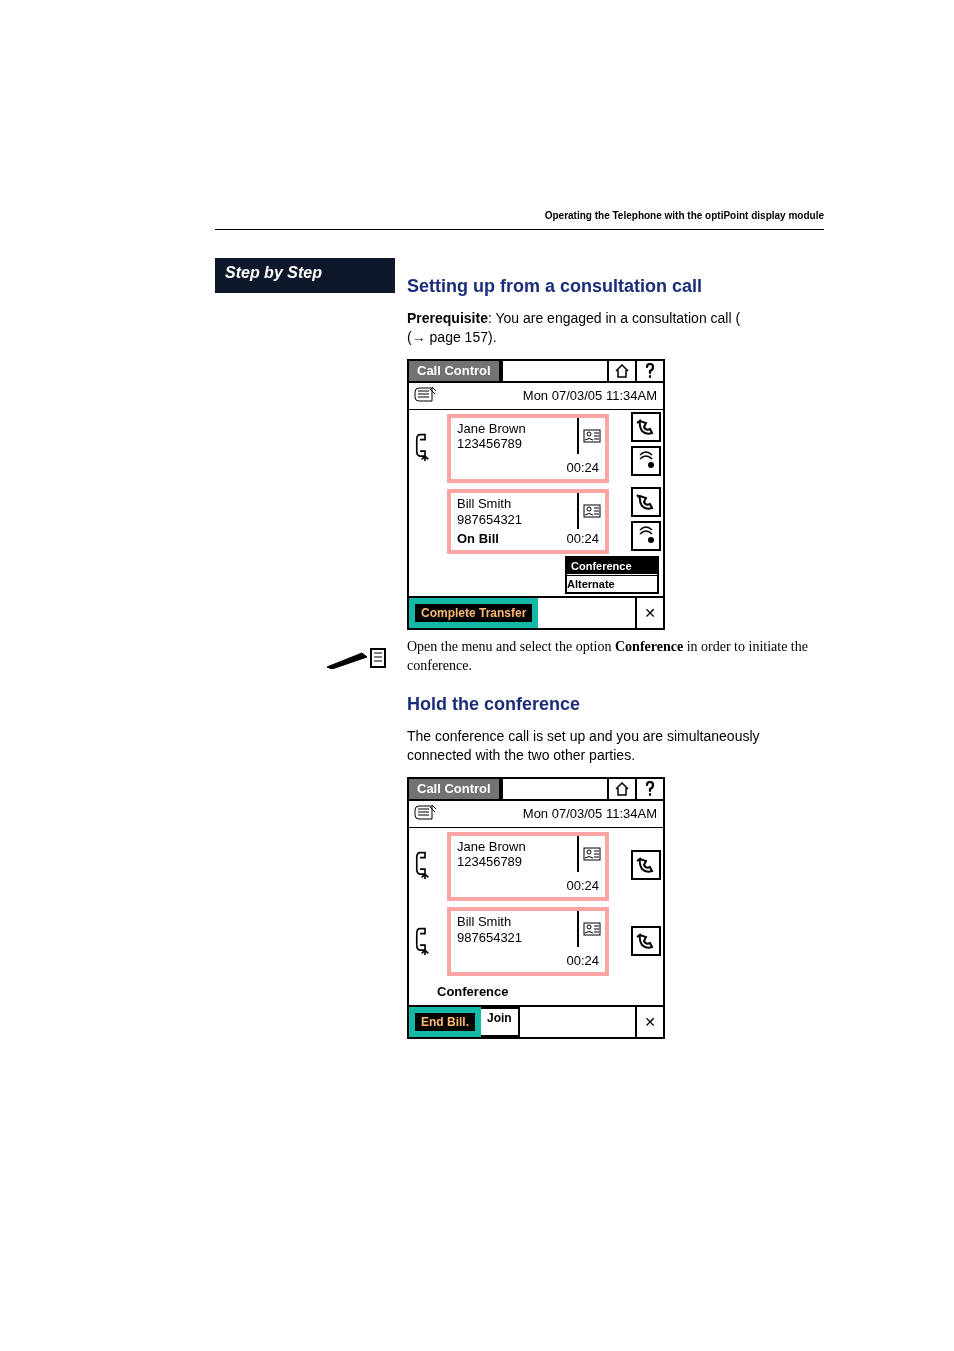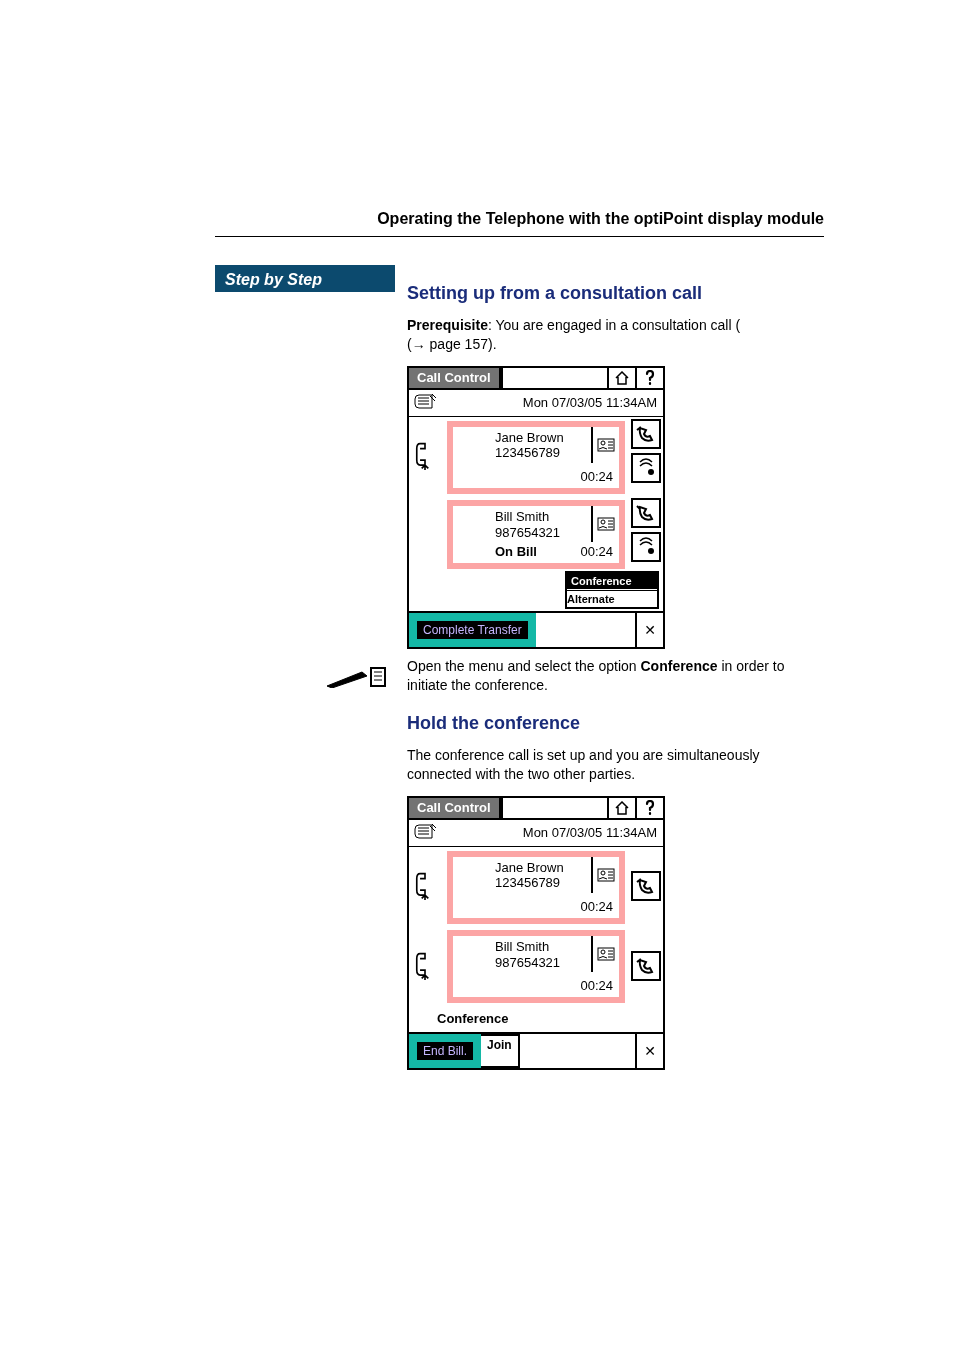--- a/index.html
+++ b/index.html
@@ -13,41 +13,41 @@
     width: 954px;
     position: relative;
     padding-bottom: 60px;
   }
   .header-line {
     border-bottom: 1.5px solid #000;
     margin: 0 130px 0 215px;
     padding-top: 210px;
   }
   .header-text {
-    font-size: 16px;
+    font-size: 10px;
     font-weight: bold;
     text-align: right;
     padding: 0 0 8px 0;
   }
   .content-row {
     display: flex;
     margin-top: 28px;
   }
   .step-col {
     width: 180px;
     flex-shrink: 0;
     margin-left: 215px;
   }
   .step-box {
-    background: #0c4a6e;
+    background: #0f172a;
     color: #fff;
     font-weight: bold;
     font-style: italic;
     font-size: 16px;
-    padding: 5px 10px 2px 10px;
+    padding: 5px 10px 10px 10px;
     height: 20px;
     display: flex;
     align-items: center;
   }
   .main-col {
     flex: 1;
     margin-left: 12px;
     margin-right: 130px;
   }
   .h2 {
@@ -115,23 +115,22 @@
     display: flex;
     align-items: center;
     justify-content: center;
     border-right: 0;
   }
   .call-mid {
     flex: 1;
     padding: 0 4px;
   }
   .caller-box {
-    border: 6px solid #fca5a5;
-    margin: 4px 2px 2px 2px;
-    padding-left: 36px;
+    border: 4px solid #fca5a5;
+    margin: 4px 18px 2px 2px;
   }
   .caller-row {
     display: flex;
   }
   .caller-main {
     flex: 1;
     padding: 3px 4px 2px 6px;
     font-size: 13px;
     line-height: 1.2;
     border-right: 2px solid #000;
@@ -183,25 +182,25 @@
     padding: 2px 0;
     border-top: 1px solid #000;
   }
   .phone-bottom {
     display: flex;
     align-items: stretch;
     border-top: 2px solid #000;
   }
   .bottom-btn {
     background: #000;
-    color: #c4b5fd;
-    font-weight: normal;
+    color: #fdba74;
+    font-weight: bold;
     font-size: 12px;
     padding: 2px 6px;
-    border: 8px solid #14b8a6;
+    border: 6px solid #14b8a6;
   }
   .bottom-btn-light {
     font-weight: bold;
     font-size: 12px;
     padding: 2px 6px;
     border: 2px solid #000;
     border-left: 0;
   }
   .bottom-spacer { flex: 1; }
   .bottom-x {
@@ -209,20 +208,21 @@
     border-left: 2px solid #000;
     display: flex;
     align-items: center;
     justify-content: center;
     font-size: 14px;
   }
   .pen-row {
     display: flex;
     align-items: center;
     margin-top: 6px;
+    font-family: Liberation Serif, serif;
   }
   .pen-icon {
     width: 65px;
     display: flex;
     justify-content: flex-end;
     margin-left: -80px;
     margin-right: 20px;
     padding-top: 2px;
   }
   .conf-row {

